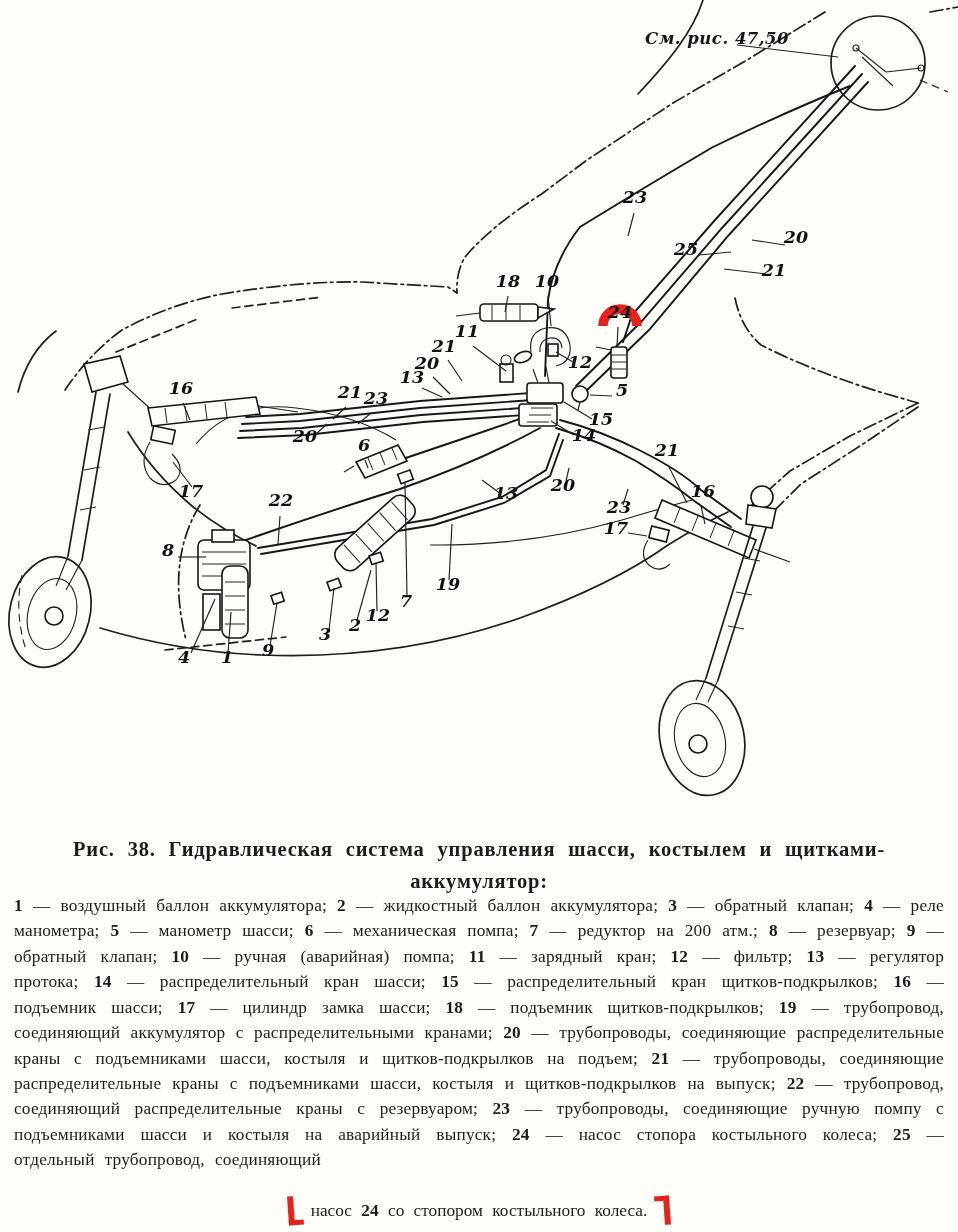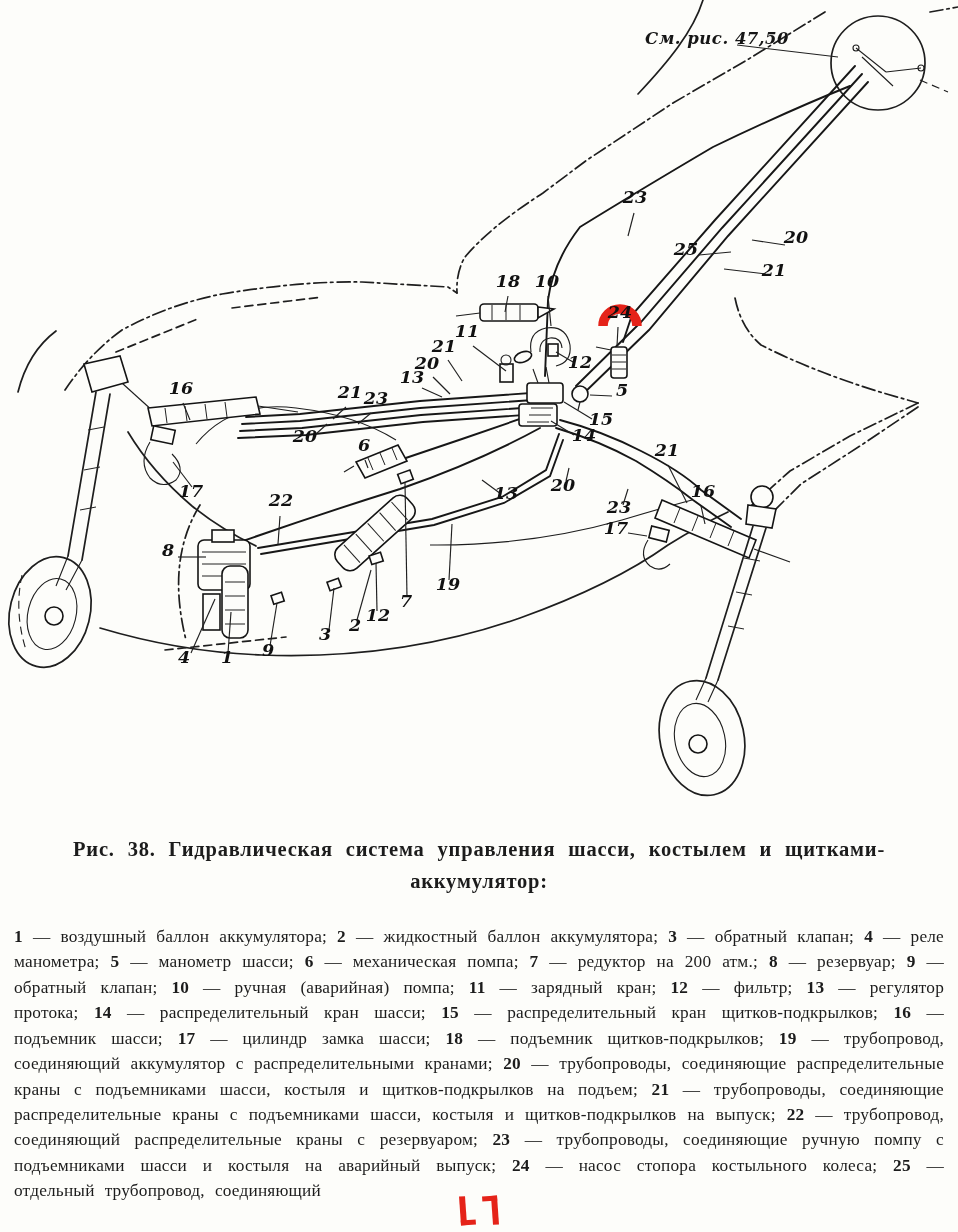--- a/index.html
+++ b/index.html
@@ -27,21 +27,21 @@
   .note-text{font:italic bold 16.5px "DejaVu Serif",serif;fill:#161616;letter-spacing:.5px;}
   
   .caption{
     position:absolute;left:0;top:834px;width:958px;
     text-align:center;font-weight:bold;font-size:20.5px;
     letter-spacing:.8px;word-spacing:7px;line-height:1.55;
   }
   .legend{
     position:absolute;left:14px;top:893px;width:930px;
     font-size:17.3px;line-height:1.47;
-    text-align:justify;word-spacing:5.5px;letter-spacing:.2px;margin-top:31px;
+    text-align:justify;word-spacing:5.5px;letter-spacing:.2px;
   }
   .legend b{font-weight:bold;}
   .legend-tail{
     position:absolute;left:0;top:1196px;width:958px;
     text-align:center;font-size:17.3px;word-spacing:5px;
     display:flex;justify-content:center;align-items:center;gap:8px;
   }
   .red-mark{display:inline-block;width:9px;height:24px;}
   .red-mark.left{border-left:6px solid #e52319;border-bottom:5px solid #e52319;transform:rotate(-4deg);}
   .red-mark.right{border-right:6px solid #e52319;border-top:5px solid #e52319;transform:rotate(-4deg);}
@@ -344,16 +344,21 @@
 
   <div class="caption">
     <div>Рис. 38. Гидравлическая система управления шасси, костылем и щитками-</div>
     <div>аккумулятор:</div>
   </div>
 
   <div class="legend" id="legend"><span><b>1</b> — воздушный баллон аккумулятора; </span><span><b>2</b> — жидкостный баллон аккумулятора; </span><span><b>3</b> — обратный клапан; </span><span><b>4</b> — реле манометра; </span><span><b>5</b> — манометр шасси; </span><span><b>6</b> — механическая помпа; </span><span><b>7</b> — редуктор на 200 атм.; </span><span><b>8</b> — резервуар; </span><span><b>9</b> — обратный клапан; </span><span><b>10</b> — ручная (аварийная) помпа; </span><span><b>11</b> — зарядный кран; </span><span><b>12</b> — фильтр; </span><span><b>13</b> — регулятор протока; </span><span><b>14</b> — распределительный кран шасси; </span><span><b>15</b> — распределительный кран щитков-подкрылков; </span><span><b>16</b> — подъемник шасси; </span><span><b>17</b> — цилиндр замка шасси; </span><span><b>18</b> — подъемник щитков-подкрылков; </span><span><b>19</b> — трубопровод, соединяющий аккумулятор с распределительными кранами; </span><span><b>20</b> — трубопроводы, соединяющие распределительные краны с подъемниками шасси, костыля и щитков-подкрылков на подъем; </span><span><b>21</b> — трубопроводы, соединяющие распределительные краны с подъемниками шасси, костыля и щитков-подкрылков на выпуск; </span><span><b>22</b> — трубопровод, соединяющий распределительные краны с резервуаром; </span><span><b>23</b> — трубопроводы, соединяющие ручную помпу с подъемниками шасси и костыля на аварийный выпуск; </span><span><b>24</b> — насос стопора костыльного колеса; </span><span><b>25</b> — отдельный трубопровод, соединяющий </span></div>
 
   <div class="legend-tail">
     <span class="red-mark left"></span>
+    <span>
+      <span>насос</span>
+      <b>24</b>
+      <span>со стопором костыльного колеса.</span>
+    </span>
     <span class="red-mark right"></span>
   </div>
 
 </div>
 
 </body></html>

